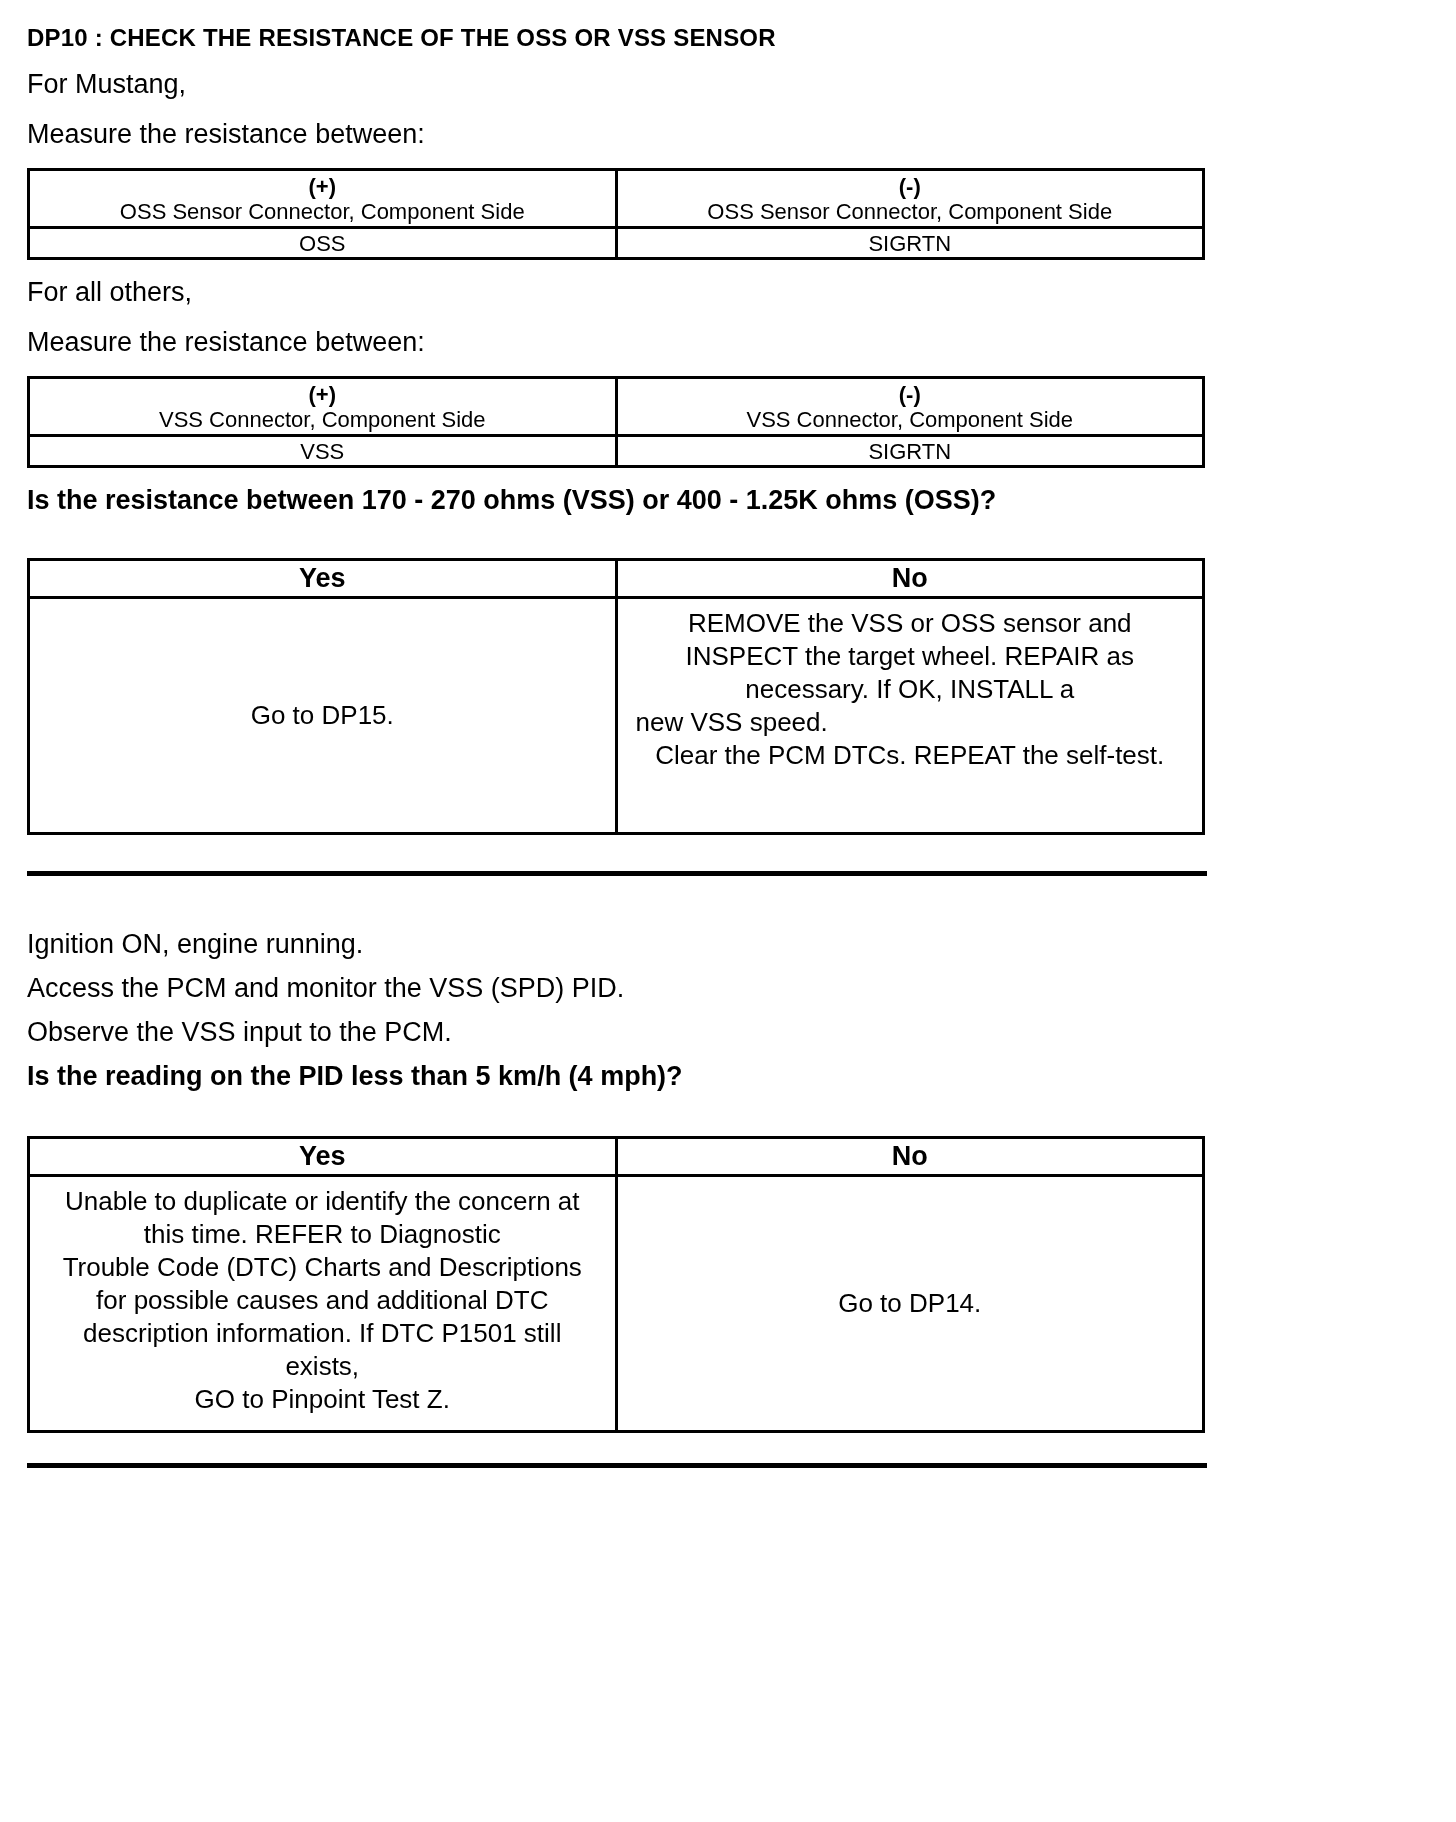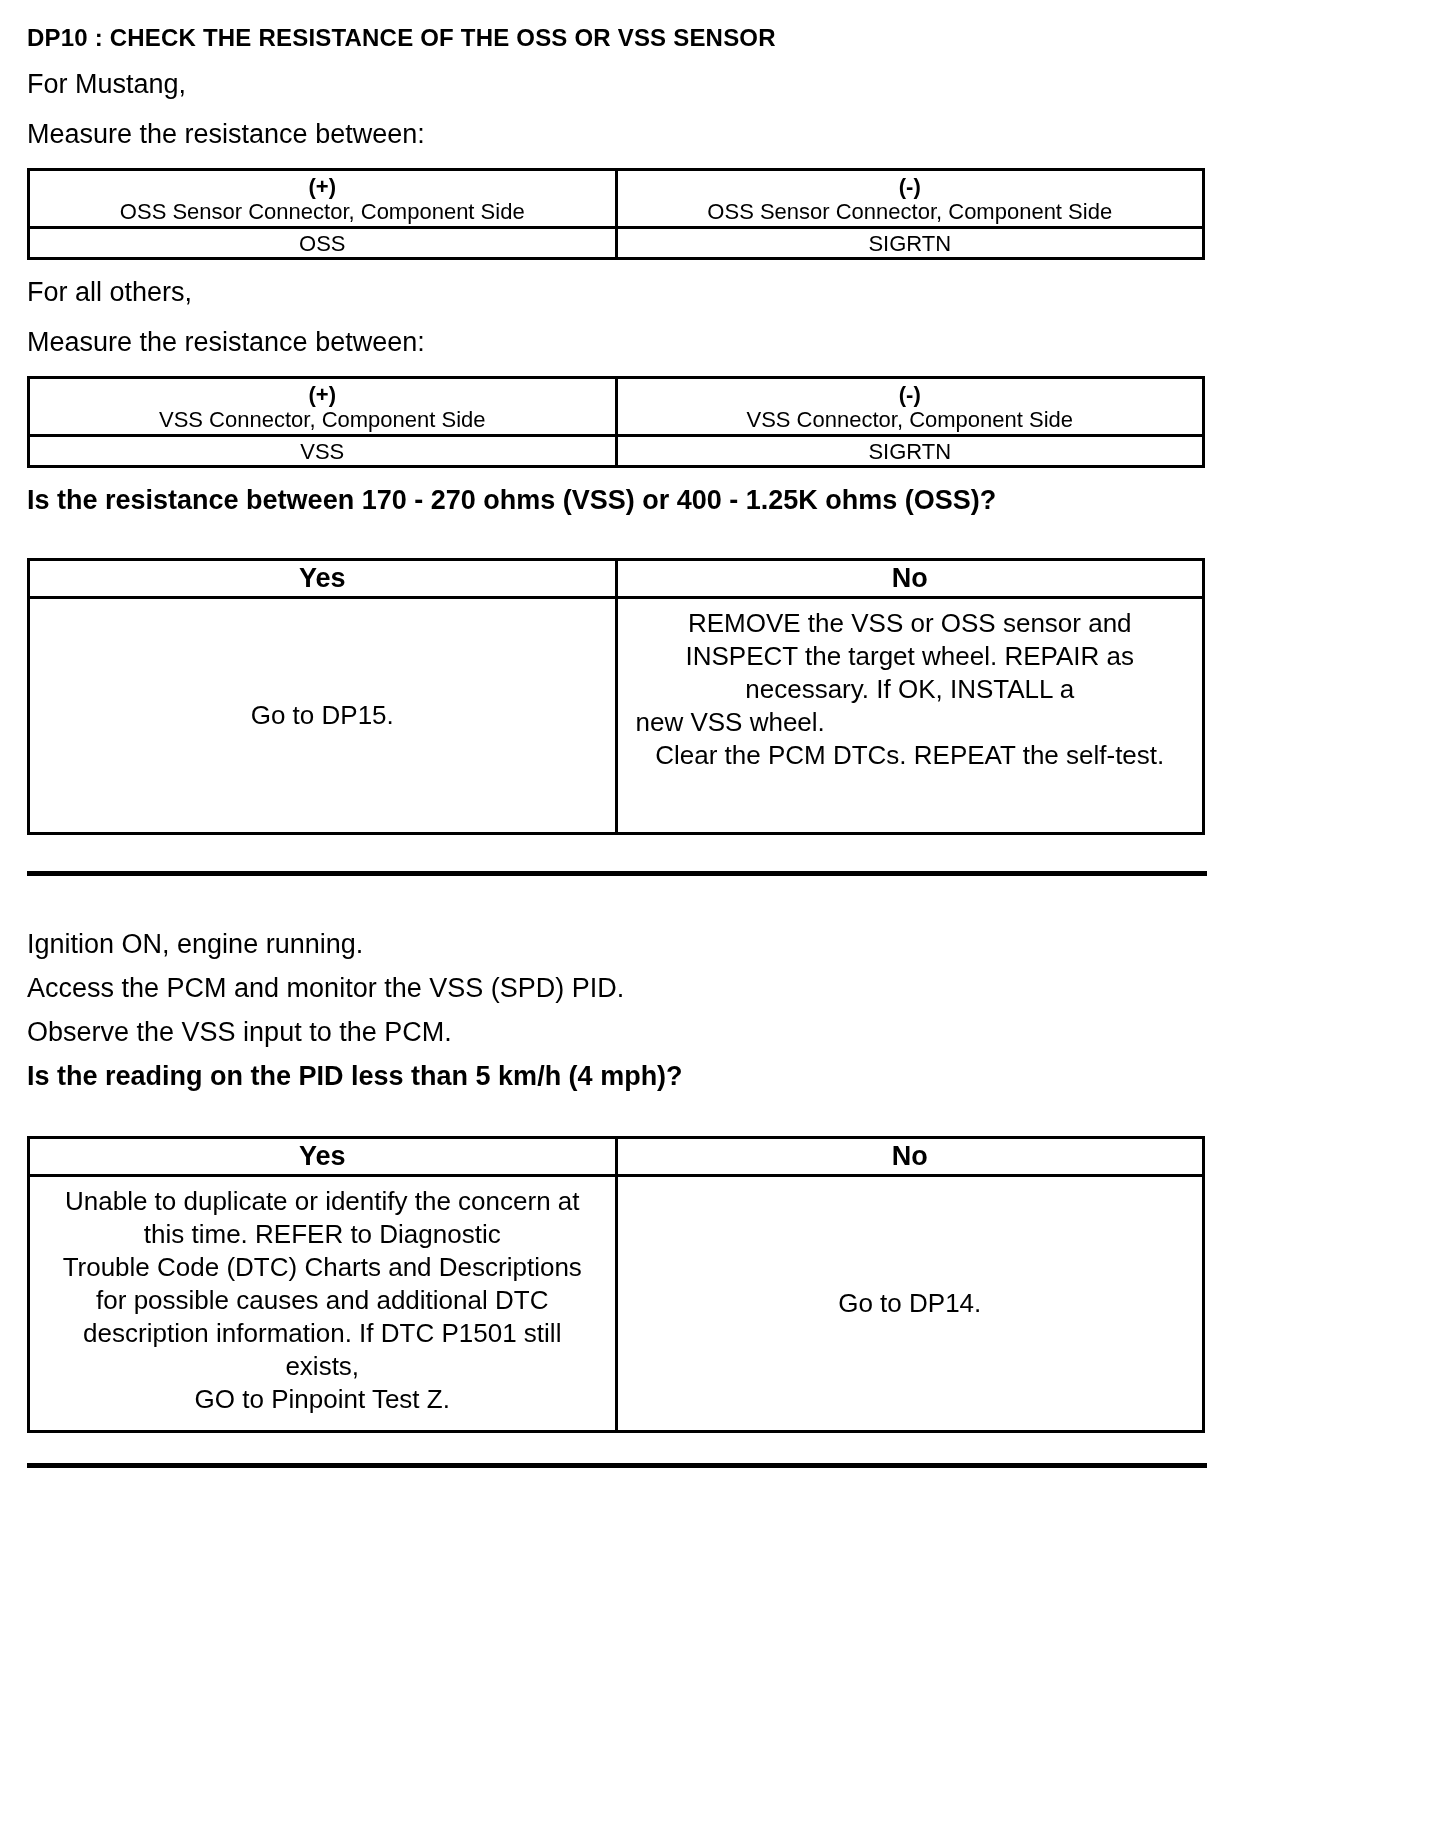--- a/index.html
+++ b/index.html
@@ -150,21 +150,21 @@
           <th>No</th>
         </tr>
         <tr>
           <td>
             <div class="line">Go to DP15.</div>
           </td>
           <td class="v-top">
             <div class="line">REMOVE the VSS or OSS sensor and</div>
             <div class="line">INSPECT the target wheel. REPAIR as</div>
             <div class="line">necessary. If OK, INSTALL a</div>
-            <div class="line align-left">new VSS wheel.</div>
+            <div class="line align-left">new VSS speed.</div>
             <div class="line">Clear the PCM DTCs. REPEAT the self-test.</div>
           </td>
         </tr>
       </tbody>
     </table>
   </section>
 
   <div class="rule r1"></div>
 
   <section>

